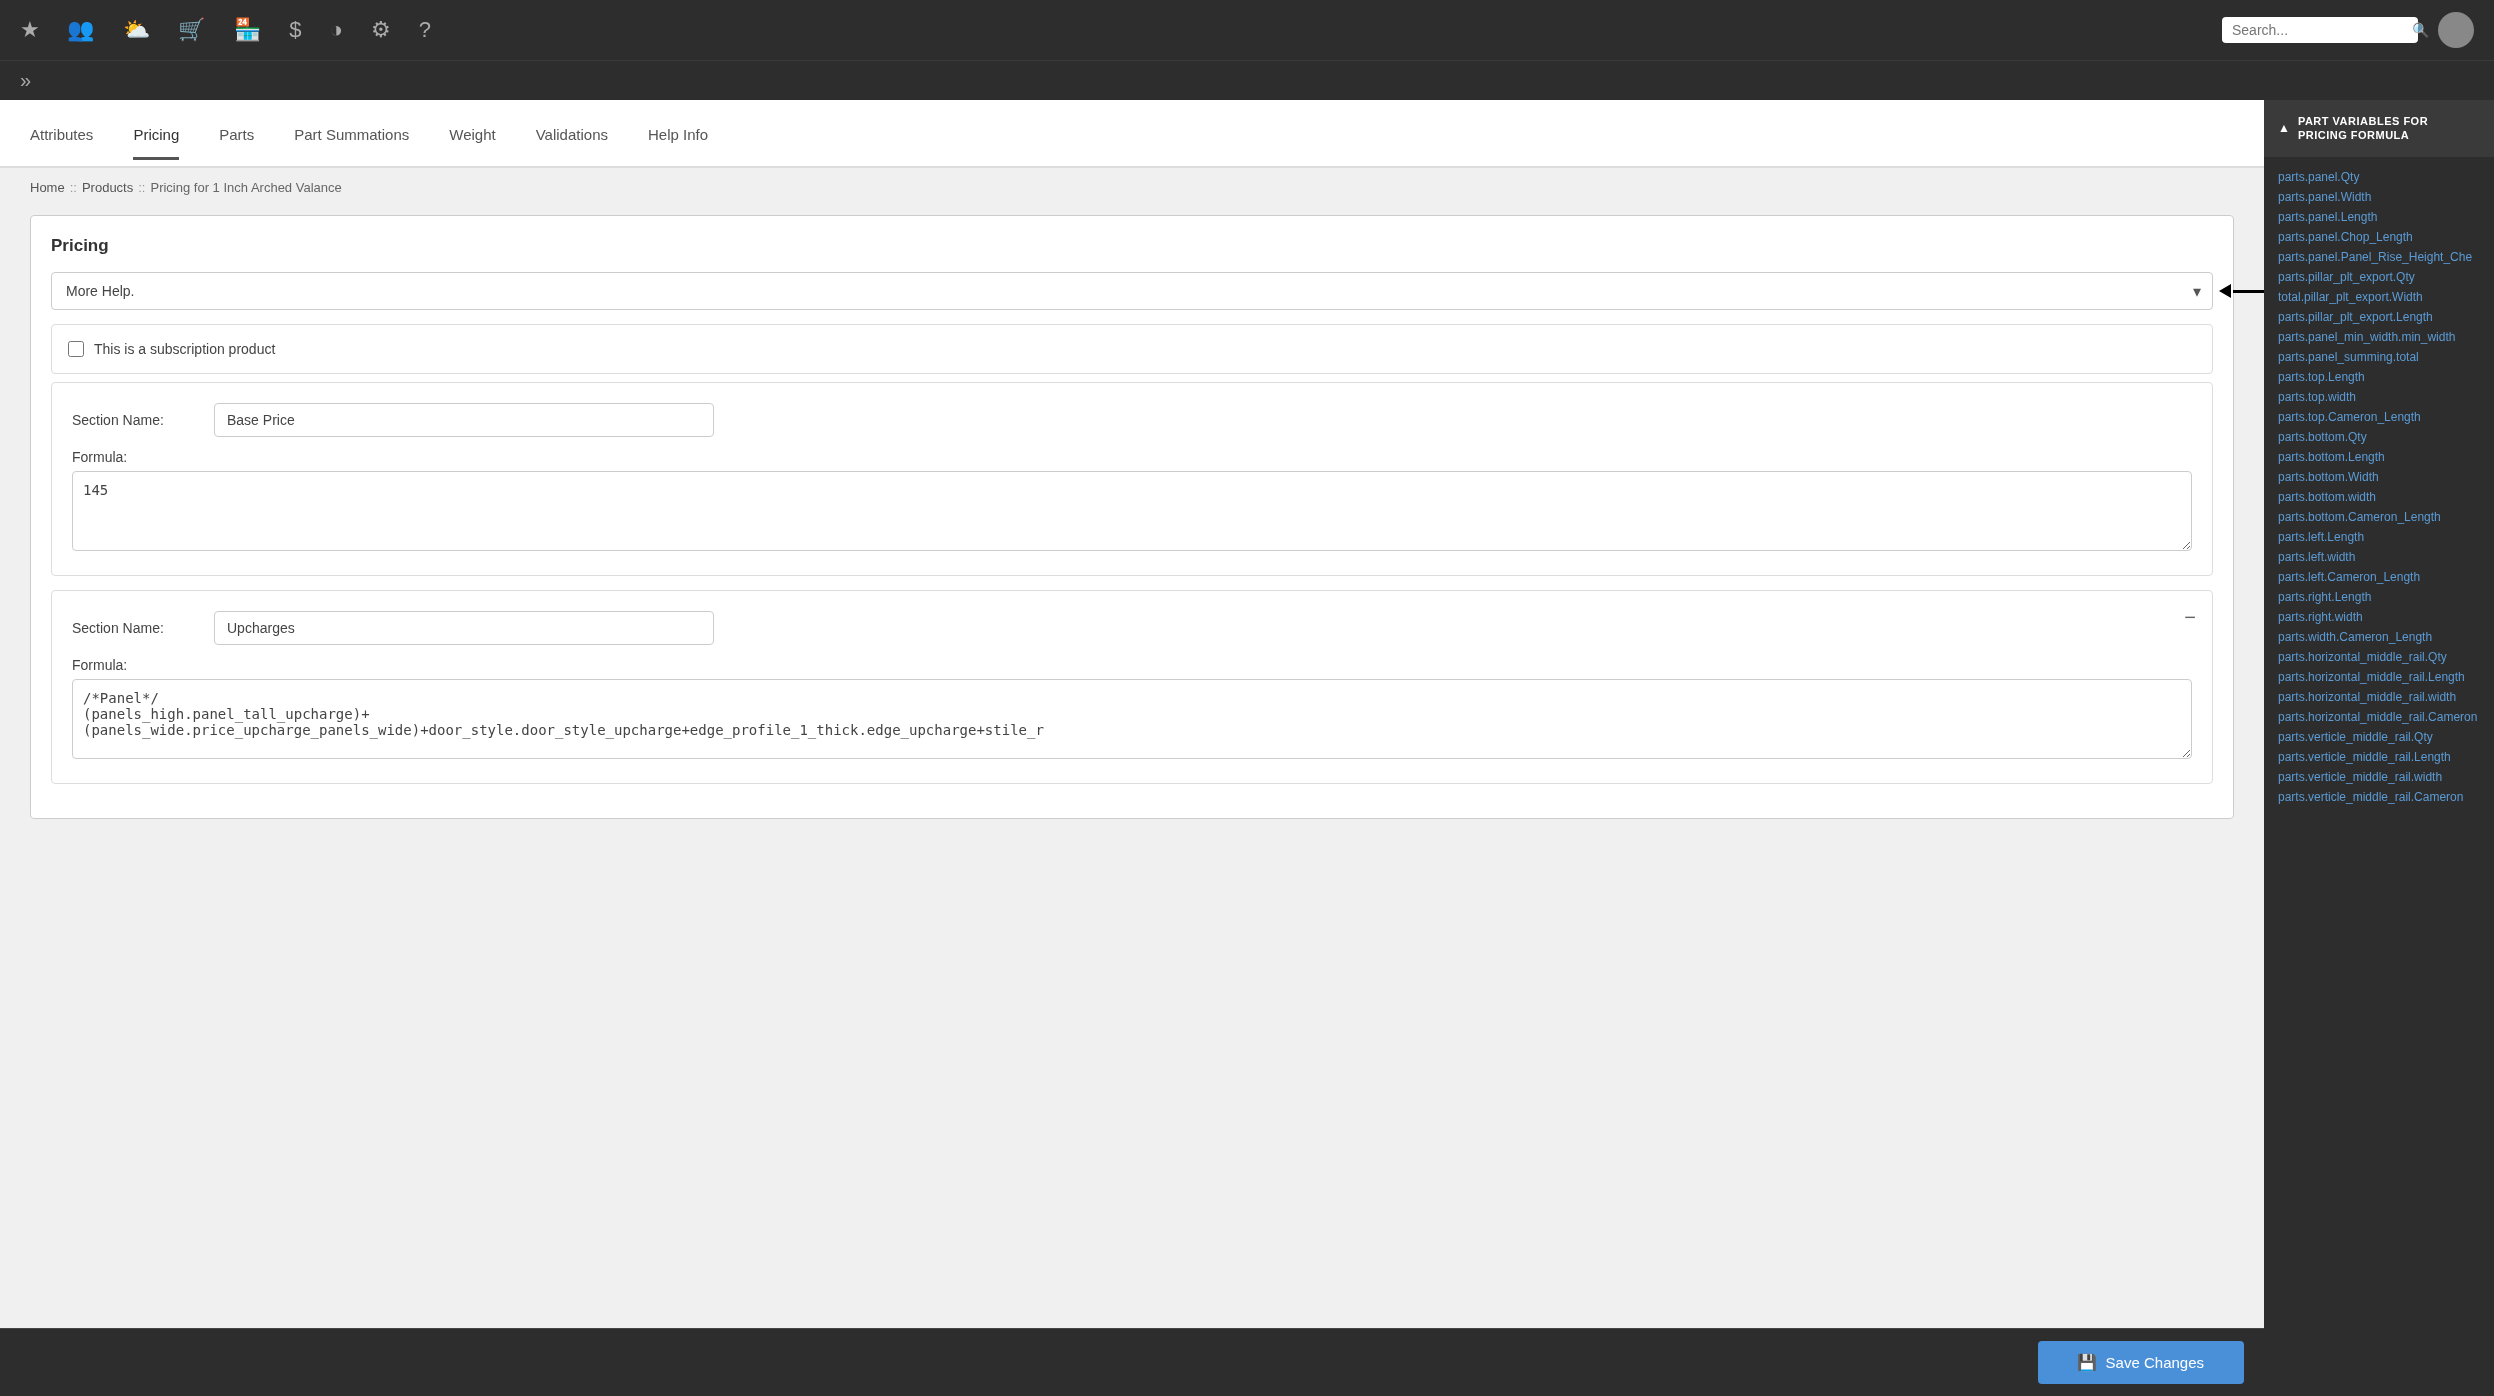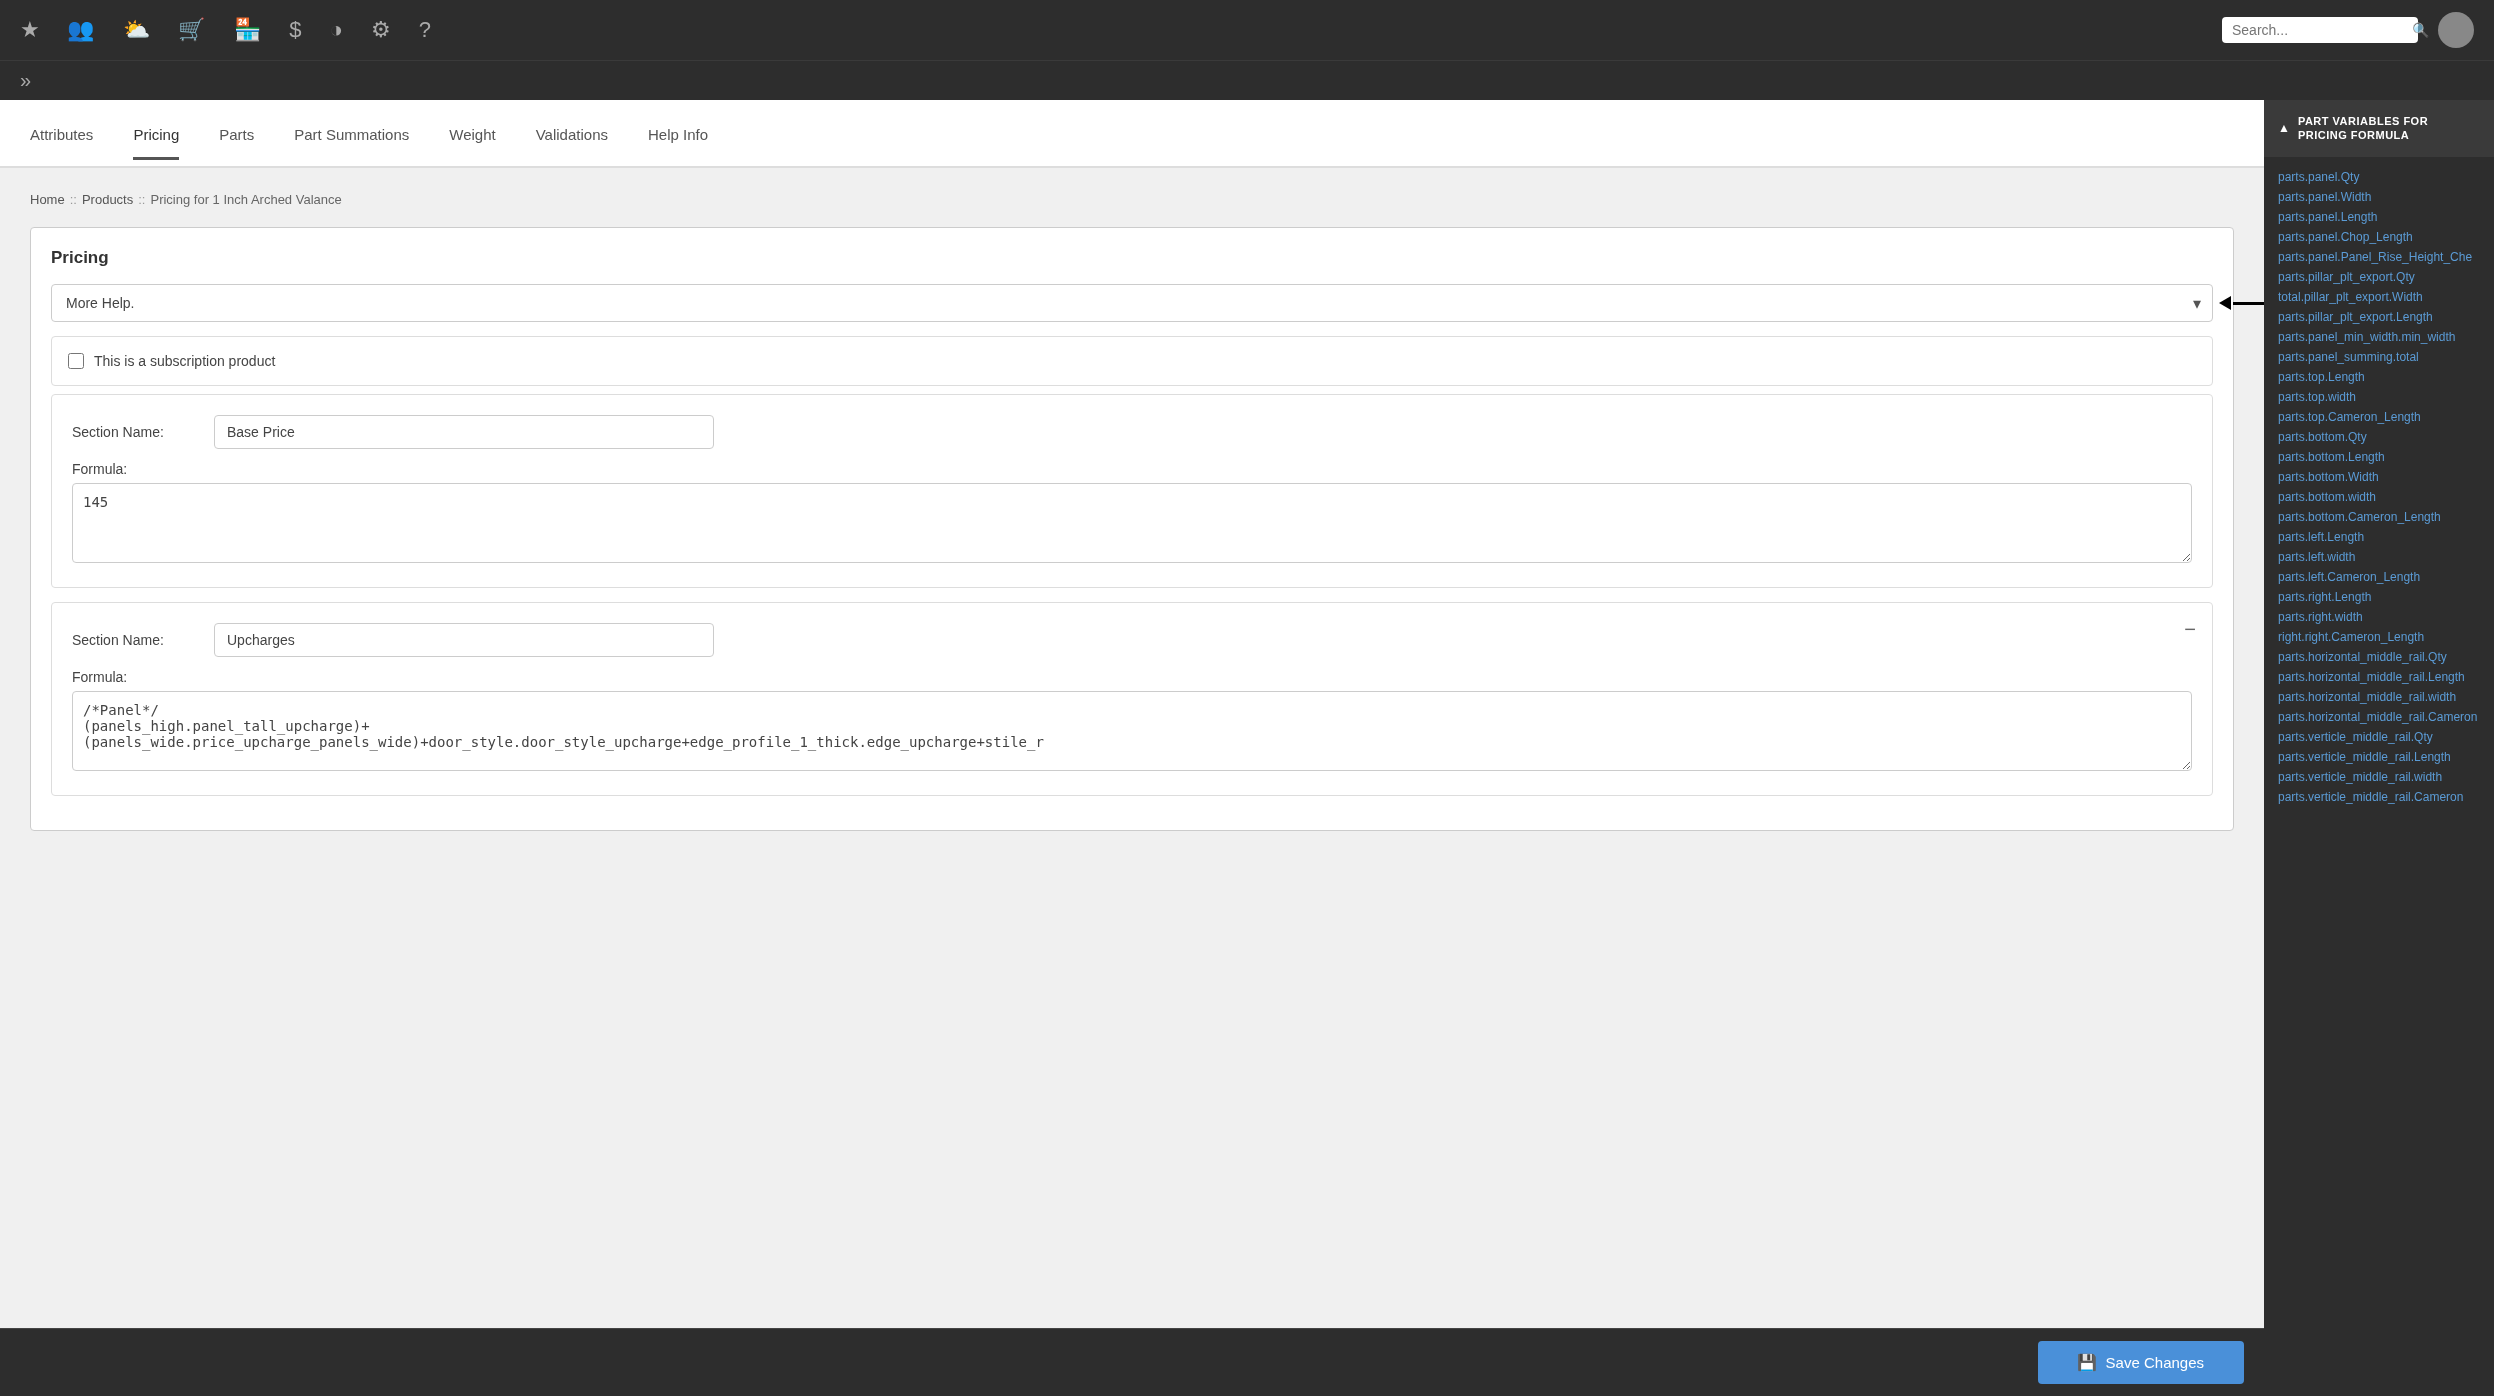--- a/index.html
+++ b/index.html
@@ -84,21 +84,21 @@
       margin-bottom: -2px;
       text-decoration: none;
     }
     .tab-item.active {
       color: #333;
       border-bottom: 3px solid #555;
       font-weight: 500;
     }
     .content-area {
       flex: 1;
-      padding: 24px 30px;
+      padding: 12px 30px;
       overflow-y: auto;
     }
     
     .breadcrumb {
       font-size: 13px;
       color: #666;
       margin-bottom: 20px;
       display: flex;
       gap: 5px;
       align-items: center;
@@ -439,21 +439,21 @@
         <a class="sidebar-var">parts.bottom.Qty</a>
         <a class="sidebar-var">parts.bottom.Length</a>
         <a class="sidebar-var">parts.bottom.Width</a>
         <a class="sidebar-var">parts.bottom.width</a>
         <a class="sidebar-var">parts.bottom.Cameron_Length</a>
         <a class="sidebar-var">parts.left.Length</a>
         <a class="sidebar-var">parts.left.width</a>
         <a class="sidebar-var">parts.left.Cameron_Length</a>
         <a class="sidebar-var">parts.right.Length</a>
         <a class="sidebar-var">parts.right.width</a>
-        <a class="sidebar-var">right.right.Cameron_Length</a>
+        <a class="sidebar-var">parts.width.Cameron_Length</a>
         <a class="sidebar-var">parts.horizontal_middle_rail.Qty</a>
         <a class="sidebar-var">parts.horizontal_middle_rail.Length</a>
         <a class="sidebar-var">parts.horizontal_middle_rail.width</a>
         <a class="sidebar-var">parts.horizontal_middle_rail.Cameron</a>
         <a class="sidebar-var">parts.verticle_middle_rail.Qty</a>
         <a class="sidebar-var">parts.verticle_middle_rail.Length</a>
         <a class="sidebar-var">parts.verticle_middle_rail.width</a>
         <a class="sidebar-var">parts.verticle_middle_rail.Cameron</a>
       </div>
     </div>

